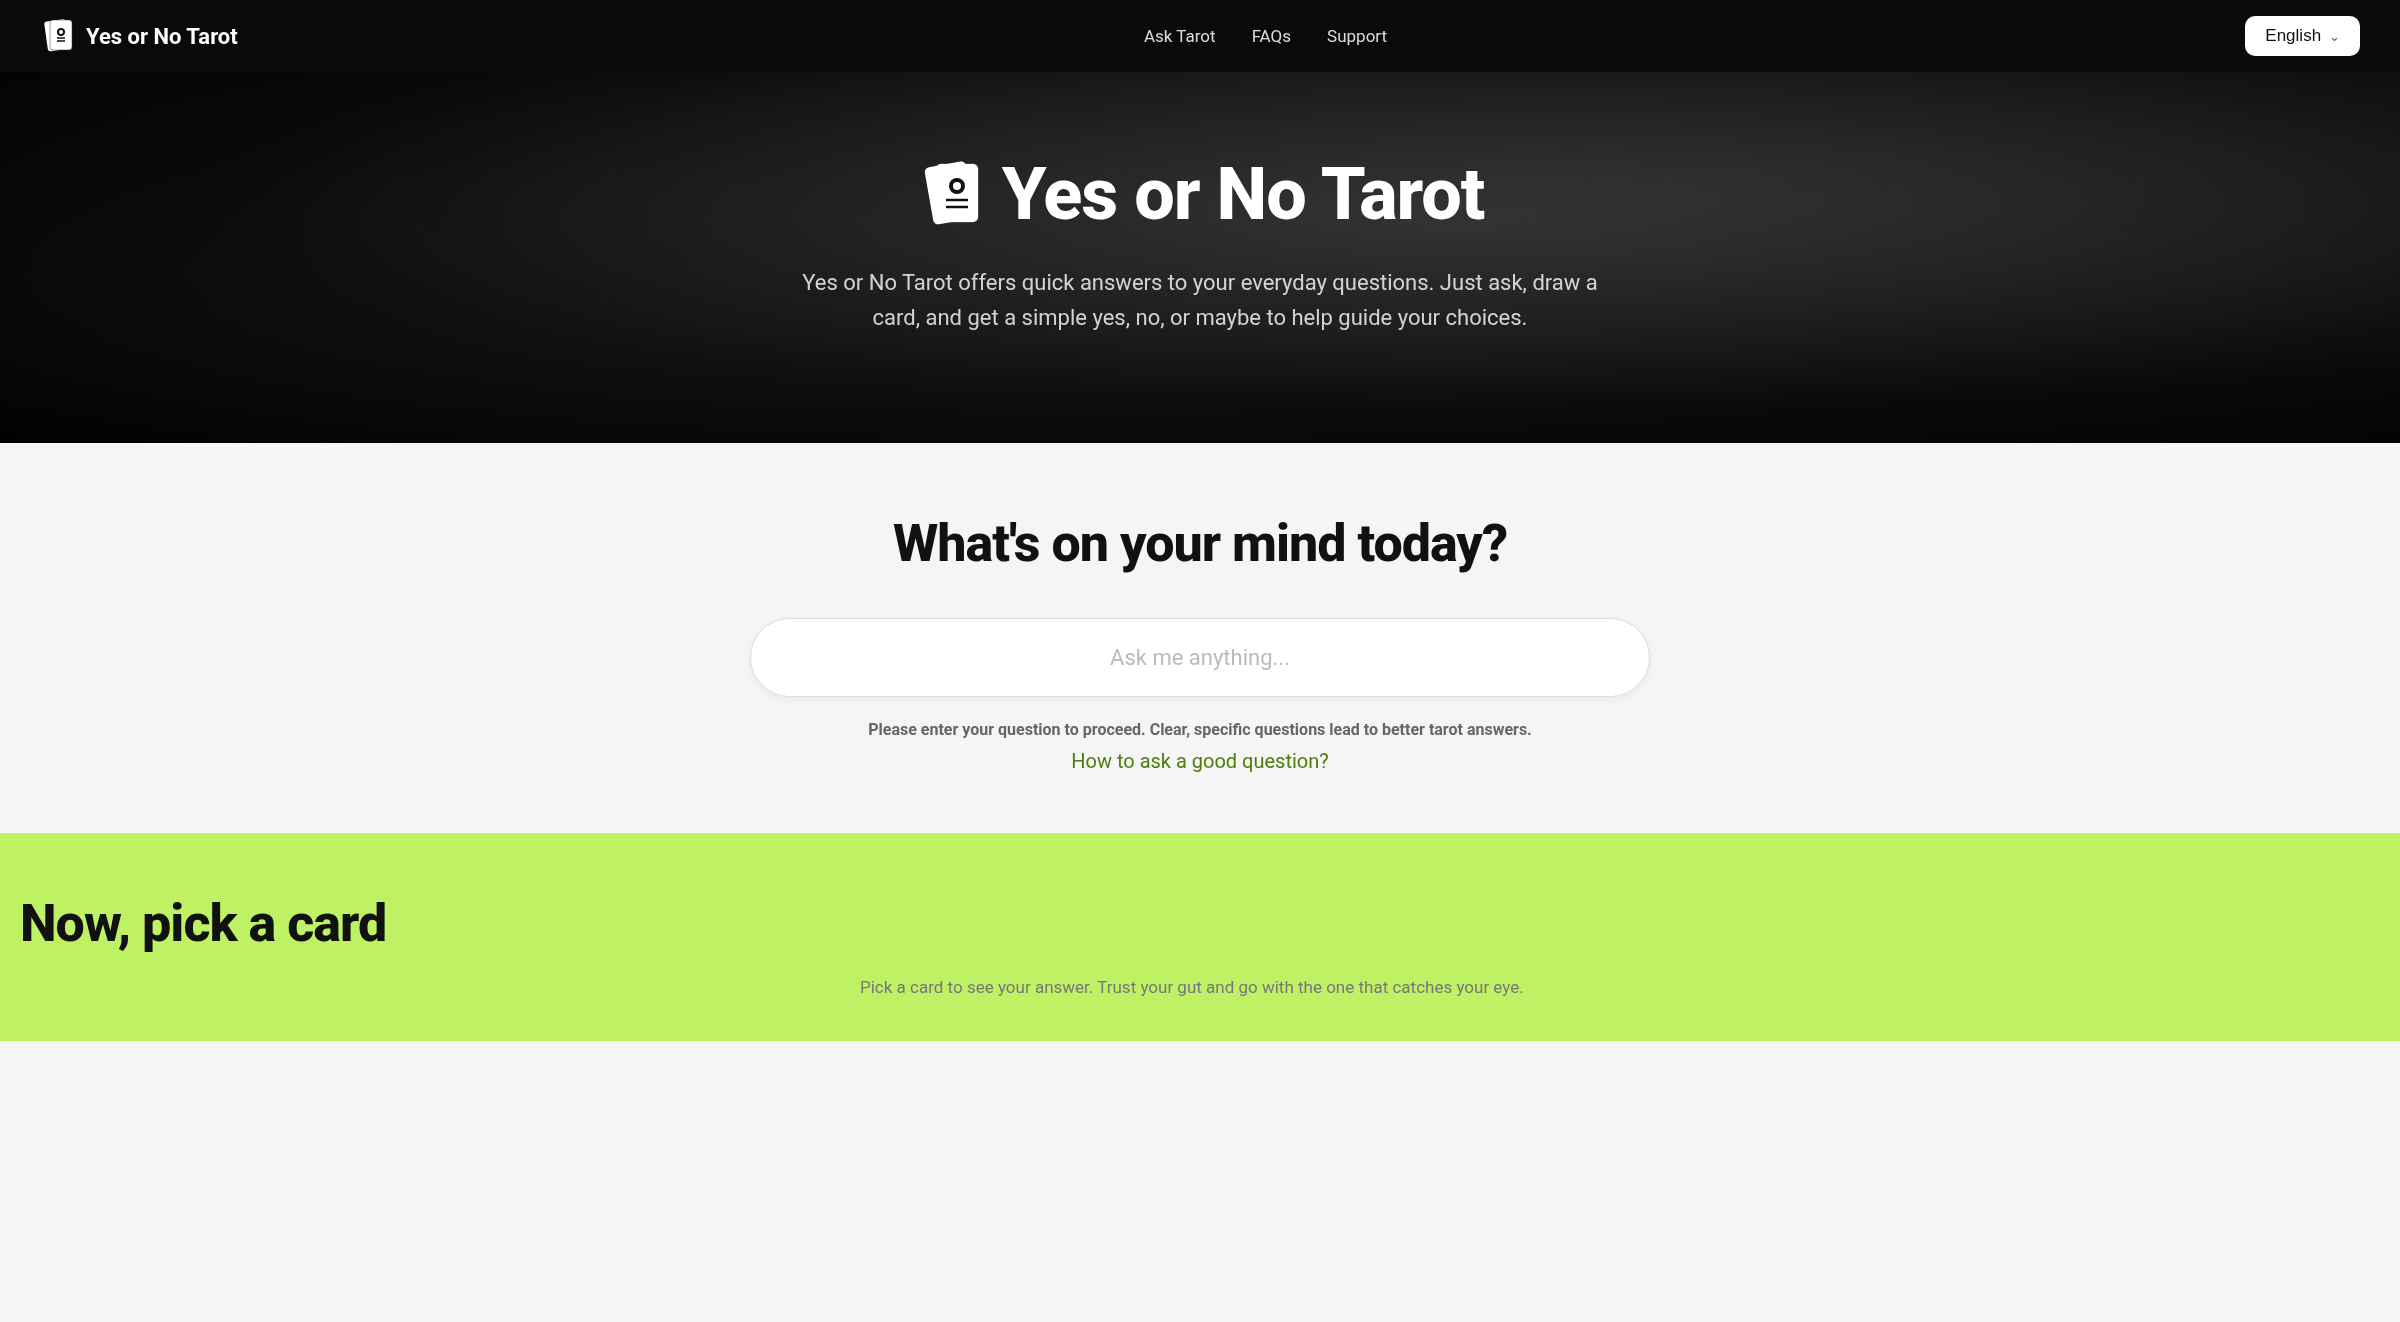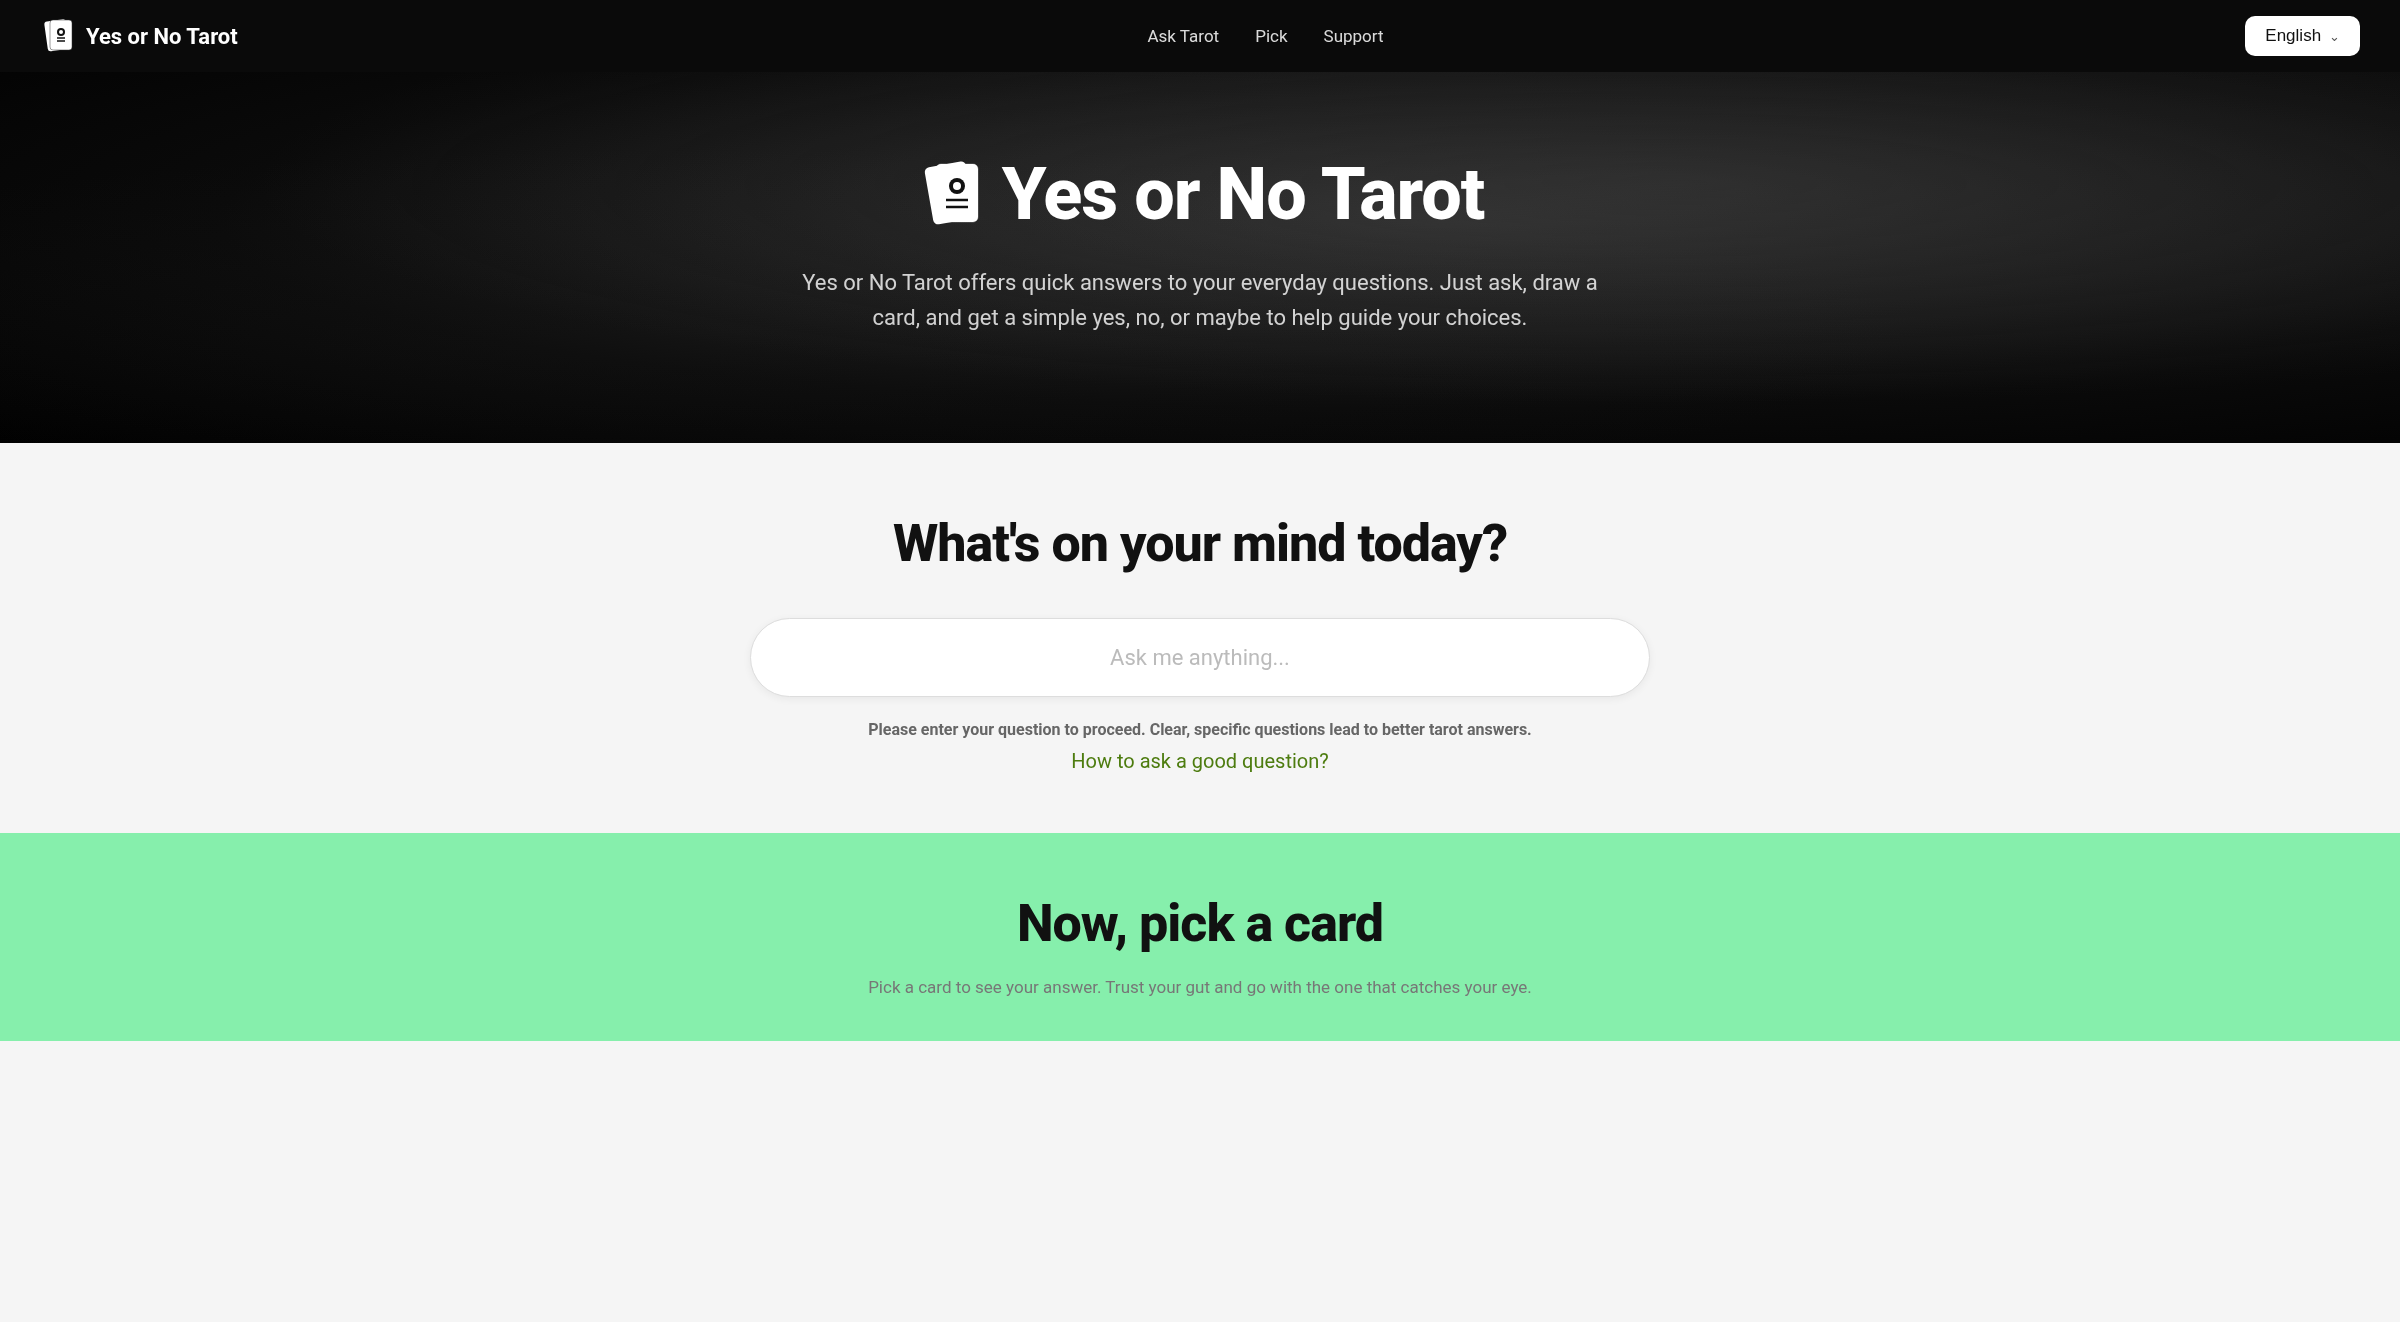--- a/index.html
+++ b/index.html
@@ -181,23 +181,23 @@
     }
 
     .input-hint-link {
       color: #4d7c0f;
       font-size: 20px;
       text-decoration: none;
     }
 
     
     .pick-section {
-      background: #86efac;
+      background: #bef264;
       padding: 60px 20px 40px;
-      text-align: center;
+      text-align: left;
     }
 
     .pick-title {
       font-size: 52px;
       font-weight: 800;
       color: #111;
       margin-bottom: 20px;
       letter-spacing: -1px;
     }
 
@@ -234,21 +234,21 @@
         <circle cx="21" cy="14" r="2" fill="white"></circle>
         <line x1="17" y1="20" x2="25" y2="20" stroke="#111" stroke-width="1.5"></line>
         <line x1="17" y1="23" x2="25" y2="23" stroke="#111" stroke-width="1.5"></line>
       </svg>
     </span>
     <span>Yes or No Tarot</span>
   </a>
 
   <div class="nav-links">
     <a class="nav-link" href="#">Ask Tarot</a>
-    <a class="nav-link" href="#">Pick</a>
+    <a class="nav-link" href="#">FAQs</a>
     <a class="nav-link" href="#">Support</a>
   </div>
 
   <button class="lang-selector">
     <span>English</span>
     <span class="lang-chevron">⌄</span>
   </button>
 </nav>
 
 <section class="hero">

